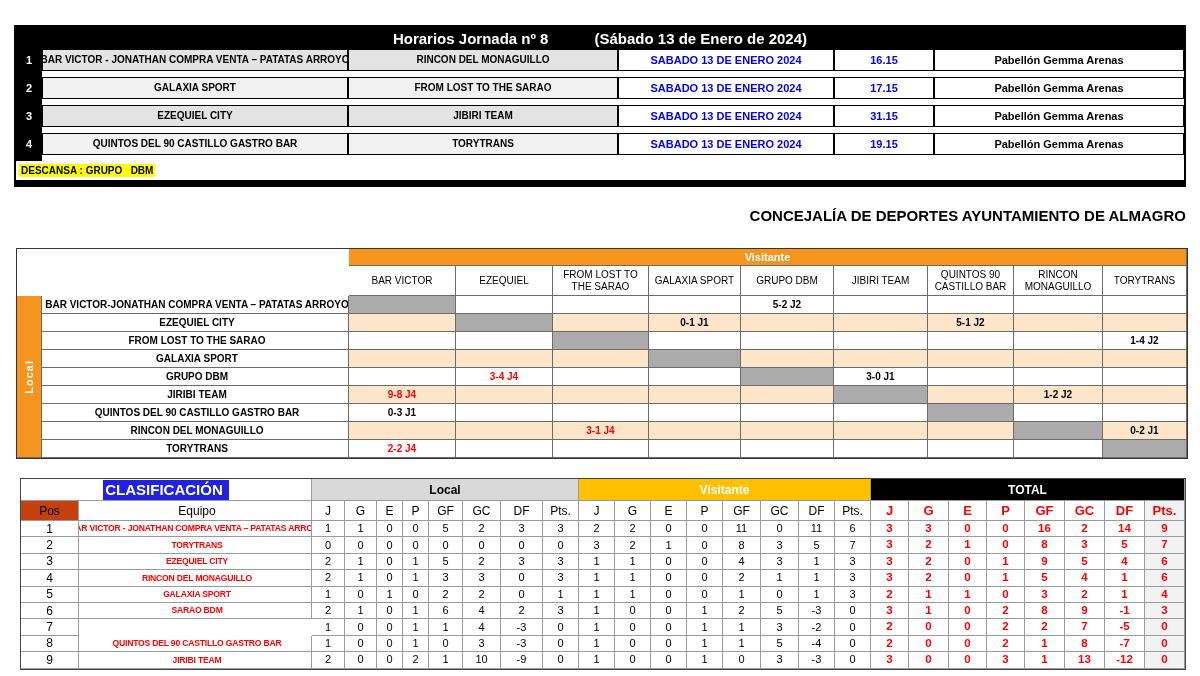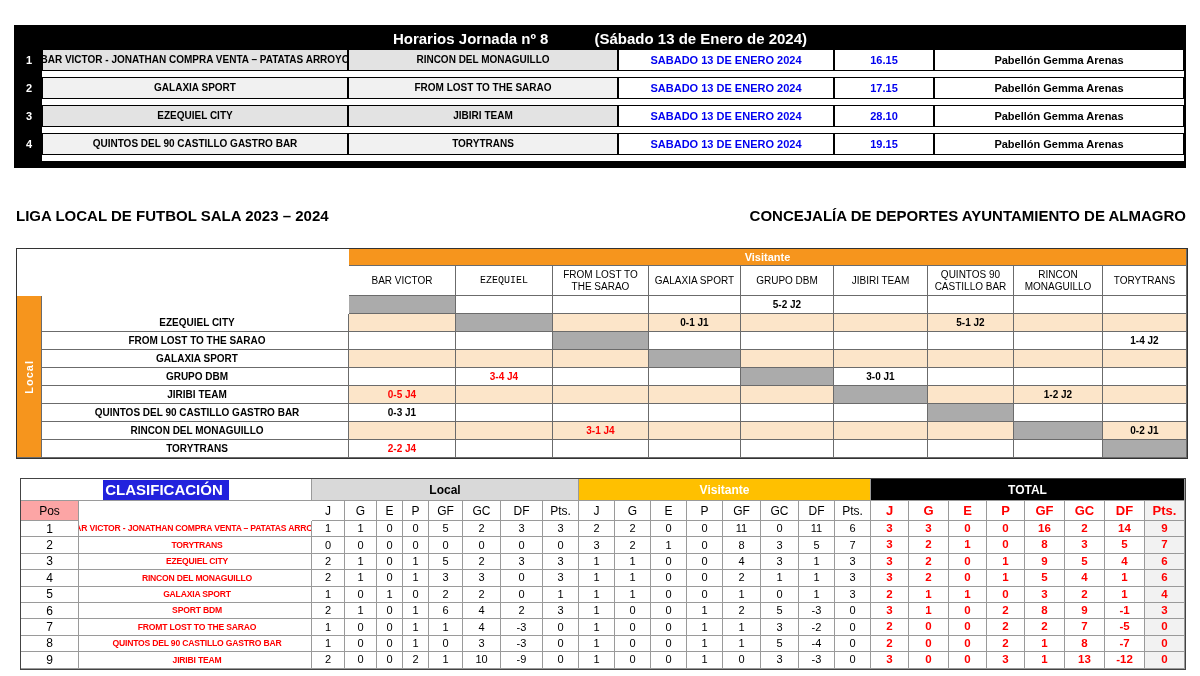--- a/index.html
+++ b/index.html
@@ -70,21 +70,21 @@
   .classgrid>div{border-right:1px solid #9a9a9a;border-bottom:1px solid #9a9a9a;
                  display:flex;align-items:center;justify-content:center;line-height:1;}
   .c-title{grid-column:1/3;grid-row:1;justify-content:flex-start;background:#fff;}
   .c-title span{background:var(--classblue);color:#fff;font-weight:bold;font-size:15px;
                 padding:2px 6px 3px 2px;}
   .c-ghl{grid-column:3/11;grid-row:1;background:#D9D9D9;font-weight:bold;font-size:12px;}
   .c-ghv{grid-column:11/19;grid-row:1;background:var(--gold);color:#fff;
          font-weight:bold;font-size:12px;}
   .c-ght{grid-column:19/27;grid-row:1;background:#000;color:#fff;
          font-weight:bold;font-size:12px;}
-  .c-poshead{grid-column:1;grid-row:2;font-size:12px;background:#fca5a5;}
+  .c-poshead{grid-column:1;grid-row:2;font-size:12px;background:#c2410c;}
   .c-teamhead{grid-column:2;grid-row:2;justify-content:flex-start;padding-left:4px;
               font-size:12px;background:#fff;}
   .c-stathead{font-size:12px;background:#fff;}
   .c-stathead.tot{color:var(--red);font-weight:bold;font-size:13px;}
   .c-pos{font-size:12px;background:#fff;}
   .c-team{justify-content:flex-start;padding-left:4px;color:var(--red);font-weight:bold;
           font-size:8.6px;letter-spacing:-0.2px;white-space:nowrap;overflow:hidden;
           background:#fff;}
   .c-num{font-size:11px;background:#fff;}
   .c-num.tot{color:var(--red);font-weight:bold;font-size:11.5px;}
@@ -117,52 +117,55 @@
             <div class="steam lt">FROM LOST TO THE SARAO</div>
             <div class="sdate">SABADO 13 DE ENERO 2024</div>
             <div class="stime">17.15</div>
             <div class="svenue">Pabellón Gemma Arenas</div>
           </div>
           <div class="srow">
             <div class="snum">3</div>
             <div class="steam dk">EZEQUIEL CITY</div>
             <div class="steam dk">JIBIRI TEAM</div>
             <div class="sdate">SABADO 13 DE ENERO 2024</div>
-            <div class="stime">28.10</div>
+            <div class="stime">31.15</div>
             <div class="svenue">Pabellón Gemma Arenas</div>
           </div>
           <div class="srow">
             <div class="snum">4</div>
             <div class="steam lt">QUINTOS DEL 90 CASTILLO GASTRO BAR</div>
             <div class="steam lt">TORYTRANS</div>
             <div class="sdate">SABADO 13 DE ENERO 2024</div>
             <div class="stime">19.15</div>
             <div class="svenue">Pabellón Gemma Arenas</div>
           </div>
         </div>
+      <div class="sdesc">
+        <span>DESCANSA : GRUPO   DBM</span>
+      </div>
     </div>
   </div>
 
-  <div class="title-left">LIGA LOCAL DE FUTBOL SALA 2023 – 2024</div>
   <div class="title-right">CONCEJALÍA DE DEPORTES AYUNTAMIENTO DE ALMAGRO</div>
 
   <div class="resgrid" id="resgrid">
     <div class="r-band">Visitante</div>
     <div class="r-localstrip">
       <span>Local</span>
     </div>
   <div class="r-colhead" style="grid-area: 2 / 3;">BAR VICTOR</div>
-      <div class="r-colhead" style="grid-area: 2 / 4; font-family: Liberation Mono, monospace;">EZEQUIEL</div>
+      <div class="r-colhead" style="grid-area: 2 / 4;">EZEQUIEL</div>
       <div class="r-colhead" style="grid-area: 2 / 5;">FROM LOST TO THE SARAO</div>
       <div class="r-colhead" style="grid-area: 2 / 6;">GALAXIA SPORT</div>
       <div class="r-colhead" style="grid-area: 2 / 7;">GRUPO DBM</div>
       <div class="r-colhead" style="grid-area: 2 / 8;">JIBIRI TEAM</div>
       <div class="r-colhead" style="grid-area: 2 / 9;">QUINTOS 90 CASTILLO BAR</div>
       <div class="r-colhead" style="grid-area: 2 / 10;">RINCON MONAGUILLO</div>
       <div class="r-colhead" style="grid-area: 2 / 11;">TORYTRANS</div>
+      <div class="r-team" style="grid-area: 3 / 2;">BAR VICTOR-JONATHAN COMPRA VENTA – PATATAS ARROYO</div>
       <div class="r-cell diag" style="grid-area: 3 / 3;"></div>
       <div class="r-cell" style="grid-area: 3 / 4;"></div>
       <div class="r-cell" style="grid-area: 3 / 5;"></div>
       <div class="r-cell" style="grid-area: 3 / 6;"></div>
       <div class="r-cell" style="grid-area: 3 / 7;">5-2 J2</div>
       <div class="r-cell" style="grid-area: 3 / 8;"></div>
       <div class="r-cell" style="grid-area: 3 / 9;"></div>
       <div class="r-cell" style="grid-area: 3 / 10;"></div>
       <div class="r-cell" style="grid-area: 3 / 11;"></div>
       <div class="r-team" style="grid-area: 4 / 2;">EZEQUIEL CITY</div>
@@ -199,21 +202,21 @@
       <div class="r-cell" style="grid-area: 7 / 3;"></div>
       <div class="r-cell red" style="grid-area: 7 / 4;">3-4 J4</div>
       <div class="r-cell" style="grid-area: 7 / 5;"></div>
       <div class="r-cell" style="grid-area: 7 / 6;"></div>
       <div class="r-cell diag" style="grid-area: 7 / 7;"></div>
       <div class="r-cell" style="grid-area: 7 / 8;">3-0 J1</div>
       <div class="r-cell" style="grid-area: 7 / 9;"></div>
       <div class="r-cell" style="grid-area: 7 / 10;"></div>
       <div class="r-cell" style="grid-area: 7 / 11;"></div>
       <div class="r-team" style="grid-area: 8 / 2;">JIRIBI TEAM</div>
-      <div class="r-cell peach red" style="grid-area: 8 / 3;">0-5 J4</div>
+      <div class="r-cell peach red" style="grid-area: 8 / 3;">9-8 J4</div>
       <div class="r-cell peach" style="grid-area: 8 / 4;"></div>
       <div class="r-cell peach" style="grid-area: 8 / 5;"></div>
       <div class="r-cell peach" style="grid-area: 8 / 6;"></div>
       <div class="r-cell peach" style="grid-area: 8 / 7;"></div>
       <div class="r-cell peach diag" style="grid-area: 8 / 8;"></div>
       <div class="r-cell peach" style="grid-area: 8 / 9;"></div>
       <div class="r-cell peach" style="grid-area: 8 / 10;">1-2 J2</div>
       <div class="r-cell peach" style="grid-area: 8 / 11;"></div>
       <div class="r-team" style="grid-area: 9 / 2;">QUINTOS DEL 90 CASTILLO GASTRO BAR</div>
       <div class="r-cell" style="grid-area: 9 / 3;">0-3 J1</div>
@@ -248,20 +251,21 @@
     </div>
 
   <div class="classgrid" id="classgrid">
     <div class="c-title">
       <span>CLASIFICACIÓN</span>
     </div>
     <div class="c-ghl">Local</div>
     <div class="c-ghv">Visitante</div>
     <div class="c-ght">TOTAL</div>
     <div class="c-poshead">Pos</div>
+    <div class="c-teamhead">Equipo</div>
   <div class="c-stathead" style="grid-area: 2 / 3;">J</div>
       <div class="c-stathead" style="grid-area: 2 / 4;">G</div>
       <div class="c-stathead" style="grid-area: 2 / 5;">E</div>
       <div class="c-stathead" style="grid-area: 2 / 6;">P</div>
       <div class="c-stathead" style="grid-area: 2 / 7;">GF</div>
       <div class="c-stathead" style="grid-area: 2 / 8;">GC</div>
       <div class="c-stathead" style="grid-area: 2 / 9;">DF</div>
       <div class="c-stathead" style="grid-area: 2 / 10;">Pts.</div>
       <div class="c-stathead" style="grid-area: 2 / 11;">J</div>
       <div class="c-stathead" style="grid-area: 2 / 12;">G</div>
@@ -403,21 +407,21 @@
       <div class="c-num" style="grid-area: 7 / 18;">3</div>
       <div class="c-num tot" style="grid-area: 7 / 19;">2</div>
       <div class="c-num tot" style="grid-area: 7 / 20;">1</div>
       <div class="c-num tot" style="grid-area: 7 / 21;">1</div>
       <div class="c-num tot" style="grid-area: 7 / 22;">0</div>
       <div class="c-num tot" style="grid-area: 7 / 23;">3</div>
       <div class="c-num tot" style="grid-area: 7 / 24;">2</div>
       <div class="c-num tot" style="grid-area: 7 / 25;">1</div>
       <div class="c-num tot ptsbg" style="grid-area: 7 / 26;">4</div>
       <div class="c-pos" style="grid-area: 8 / 1;">6</div>
-      <div class="c-team" style="grid-area: 8 / 2;">SPORT BDM</div>
+      <div class="c-team" style="grid-area: 8 / 2;">SARAO BDM</div>
       <div class="c-num" style="grid-area: 8 / 3;">2</div>
       <div class="c-num" style="grid-area: 8 / 4;">1</div>
       <div class="c-num" style="grid-area: 8 / 5;">0</div>
       <div class="c-num" style="grid-area: 8 / 6;">1</div>
       <div class="c-num" style="grid-area: 8 / 7;">6</div>
       <div class="c-num" style="grid-area: 8 / 8;">4</div>
       <div class="c-num" style="grid-area: 8 / 9;">2</div>
       <div class="c-num" style="grid-area: 8 / 10;">3</div>
       <div class="c-num" style="grid-area: 8 / 11;">1</div>
       <div class="c-num" style="grid-area: 8 / 12;">0</div>
@@ -429,21 +433,20 @@
       <div class="c-num" style="grid-area: 8 / 18;">0</div>
       <div class="c-num tot" style="grid-area: 8 / 19;">3</div>
       <div class="c-num tot" style="grid-area: 8 / 20;">1</div>
       <div class="c-num tot" style="grid-area: 8 / 21;">0</div>
       <div class="c-num tot" style="grid-area: 8 / 22;">2</div>
       <div class="c-num tot" style="grid-area: 8 / 23;">8</div>
       <div class="c-num tot" style="grid-area: 8 / 24;">9</div>
       <div class="c-num tot" style="grid-area: 8 / 25;">-1</div>
       <div class="c-num tot ptsbg" style="grid-area: 8 / 26;">3</div>
       <div class="c-pos" style="grid-area: 9 / 1;">7</div>
-      <div class="c-team" style="grid-area: 9 / 2;">FROMT LOST TO THE SARAO</div>
       <div class="c-num" style="grid-area: 9 / 3;">1</div>
       <div class="c-num" style="grid-area: 9 / 4;">0</div>
       <div class="c-num" style="grid-area: 9 / 5;">0</div>
       <div class="c-num" style="grid-area: 9 / 6;">1</div>
       <div class="c-num" style="grid-area: 9 / 7;">1</div>
       <div class="c-num" style="grid-area: 9 / 8;">4</div>
       <div class="c-num" style="grid-area: 9 / 9;">-3</div>
       <div class="c-num" style="grid-area: 9 / 10;">0</div>
       <div class="c-num" style="grid-area: 9 / 11;">1</div>
       <div class="c-num" style="grid-area: 9 / 12;">0</div>

